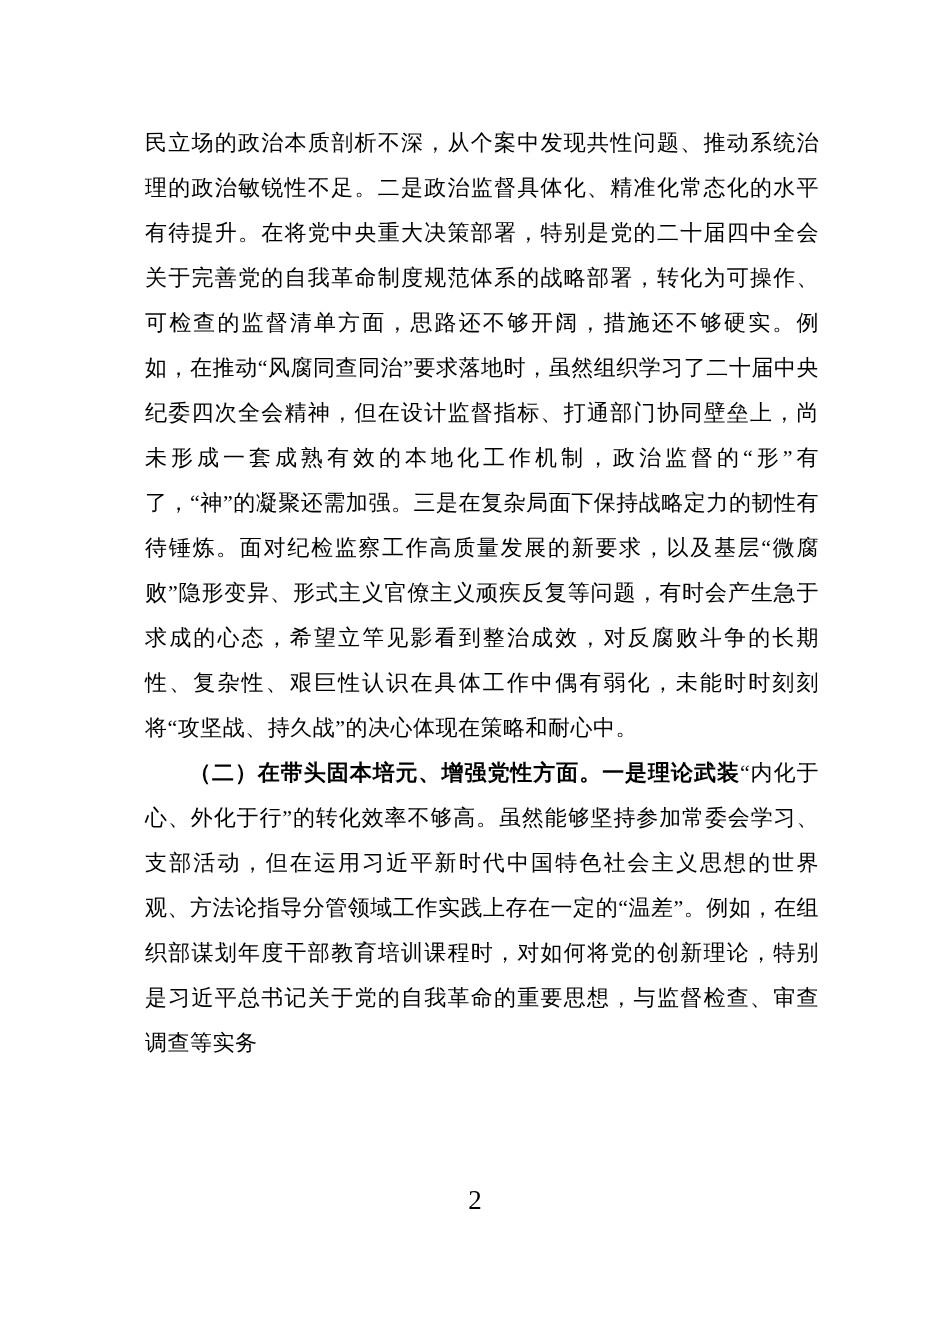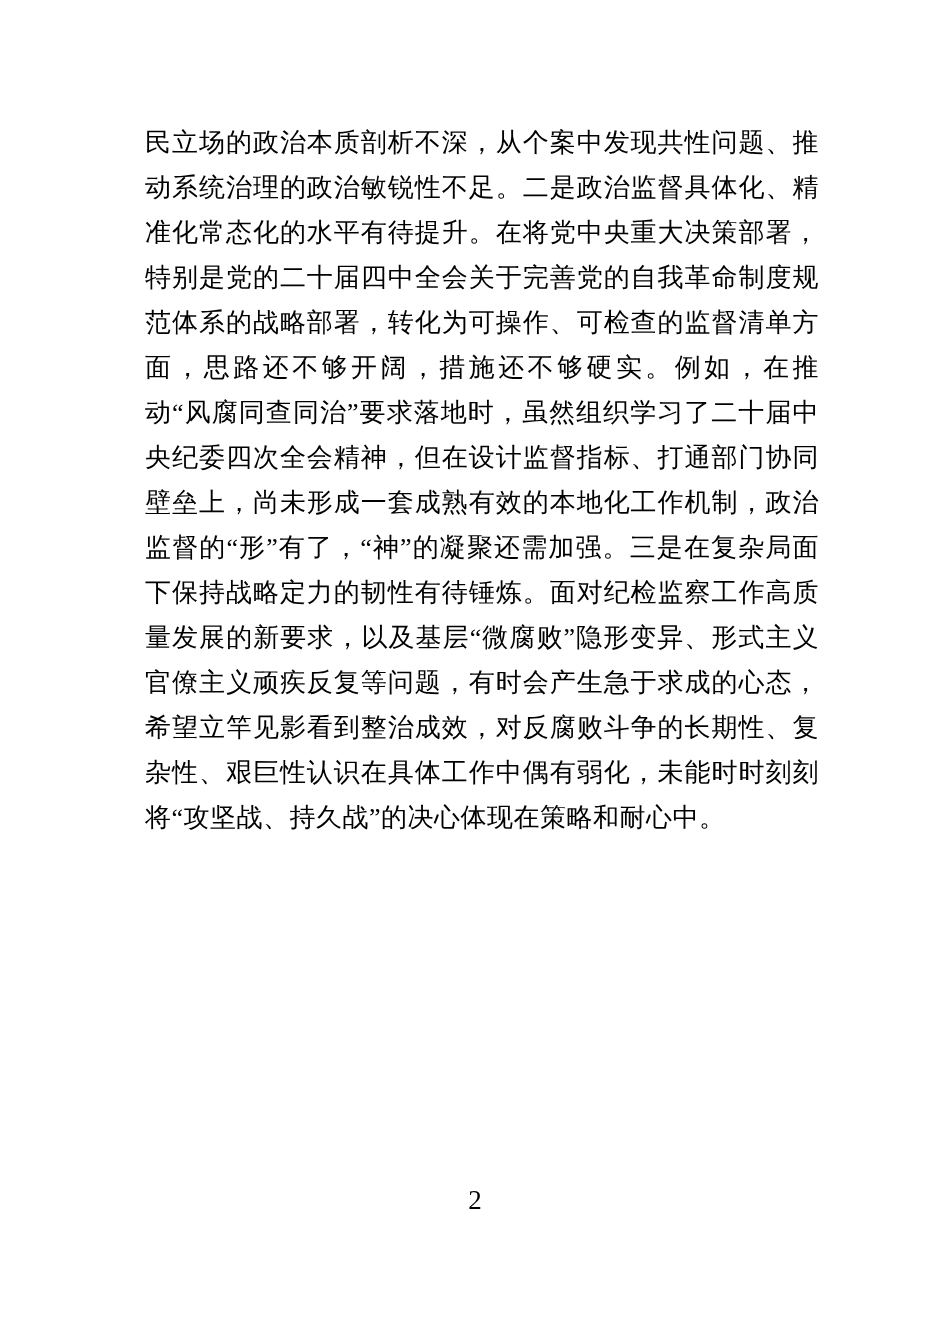--- a/index.html
+++ b/index.html
@@ -14,21 +14,21 @@
     background: #ffffff;
     overflow: hidden;
     font-family: "Liberation Serif", "DejaVu Serif", serif;
     color: #000000;
   }
   .doc-body {
     position: absolute;
     left: 145px;
     top: 120px;
     width: 674px;
-    font-size: 26px;
+    font-size: 22px;
     line-height: 45px;
     text-align: justify;
     text-justify: inter-ideograph;
     letter-spacing: 0.5px;
   }
   p.para {
     margin: 0;
     padding: 0;
   }
   p.para.indent {
@@ -47,15 +47,16 @@
     line-height: 40px;
     color: #000000;
   }
 </style>
 </head>
 <body>
 
 <div class="page">
   <div class="doc-body">
       <p class="para"><span>民立场的政治本质剖析不深，从个案中发现共性问题、推动系统治理的政治敏锐性不足。二是政治监督具体化、精准化常态化的水平有待提升。在将党中央重大决策部署，特别是党的二十届四中全会关于完善党的自我革命制度规范体系的战略部署，转化为可操作、可检查的监督清单方面，思路还不够开阔，措施还不够硬实。例如，在推动“风腐同查同治”要求落地时，虽然组织学习了二十届中央纪委四次全会精神，但在设计监督指标、打通部门协同壁垒上，尚未形成一套成熟有效的本地化工作机制，政治监督的“形”有了，“神”的凝聚还需加强。三是在复杂局面下保持战略定力的韧性有待锤炼。面对纪检监察工作高质量发展的新要求，以及基层“微腐败”隐形变异、形式主义官僚主义顽疾反复等问题，有时会产生急于求成的心态，希望立竿见影看到整治成效，对反腐败斗争的长期性、复杂性、艰巨性认识在具体工作中偶有弱化，未能时时刻刻将“攻坚战、持久战”的决心体现在策略和耐心中。</span></p>
+      <p class="para indent"><span class="run-bold">（二）在带头固本培元、增强党性方面。一是理论武装</span><span>“内化于心、外化于行”的转化效率不够高。虽然能够坚持参加常委会学习、支部活动，但在运用习近平新时代中国特色社会主义思想的世界观、方法论指导分管领域工作实践上存在一定的“温差”。例如，在组织部谋划年度干部教育培训课程时，对如何将党的创新理论，特别是习近平总书记关于党的自我革命的重要思想，与监督检查、审查调查等实务</span></p>
     </div>
   <div class="page-number">2</div>
 </div>
 
 </body></html>

